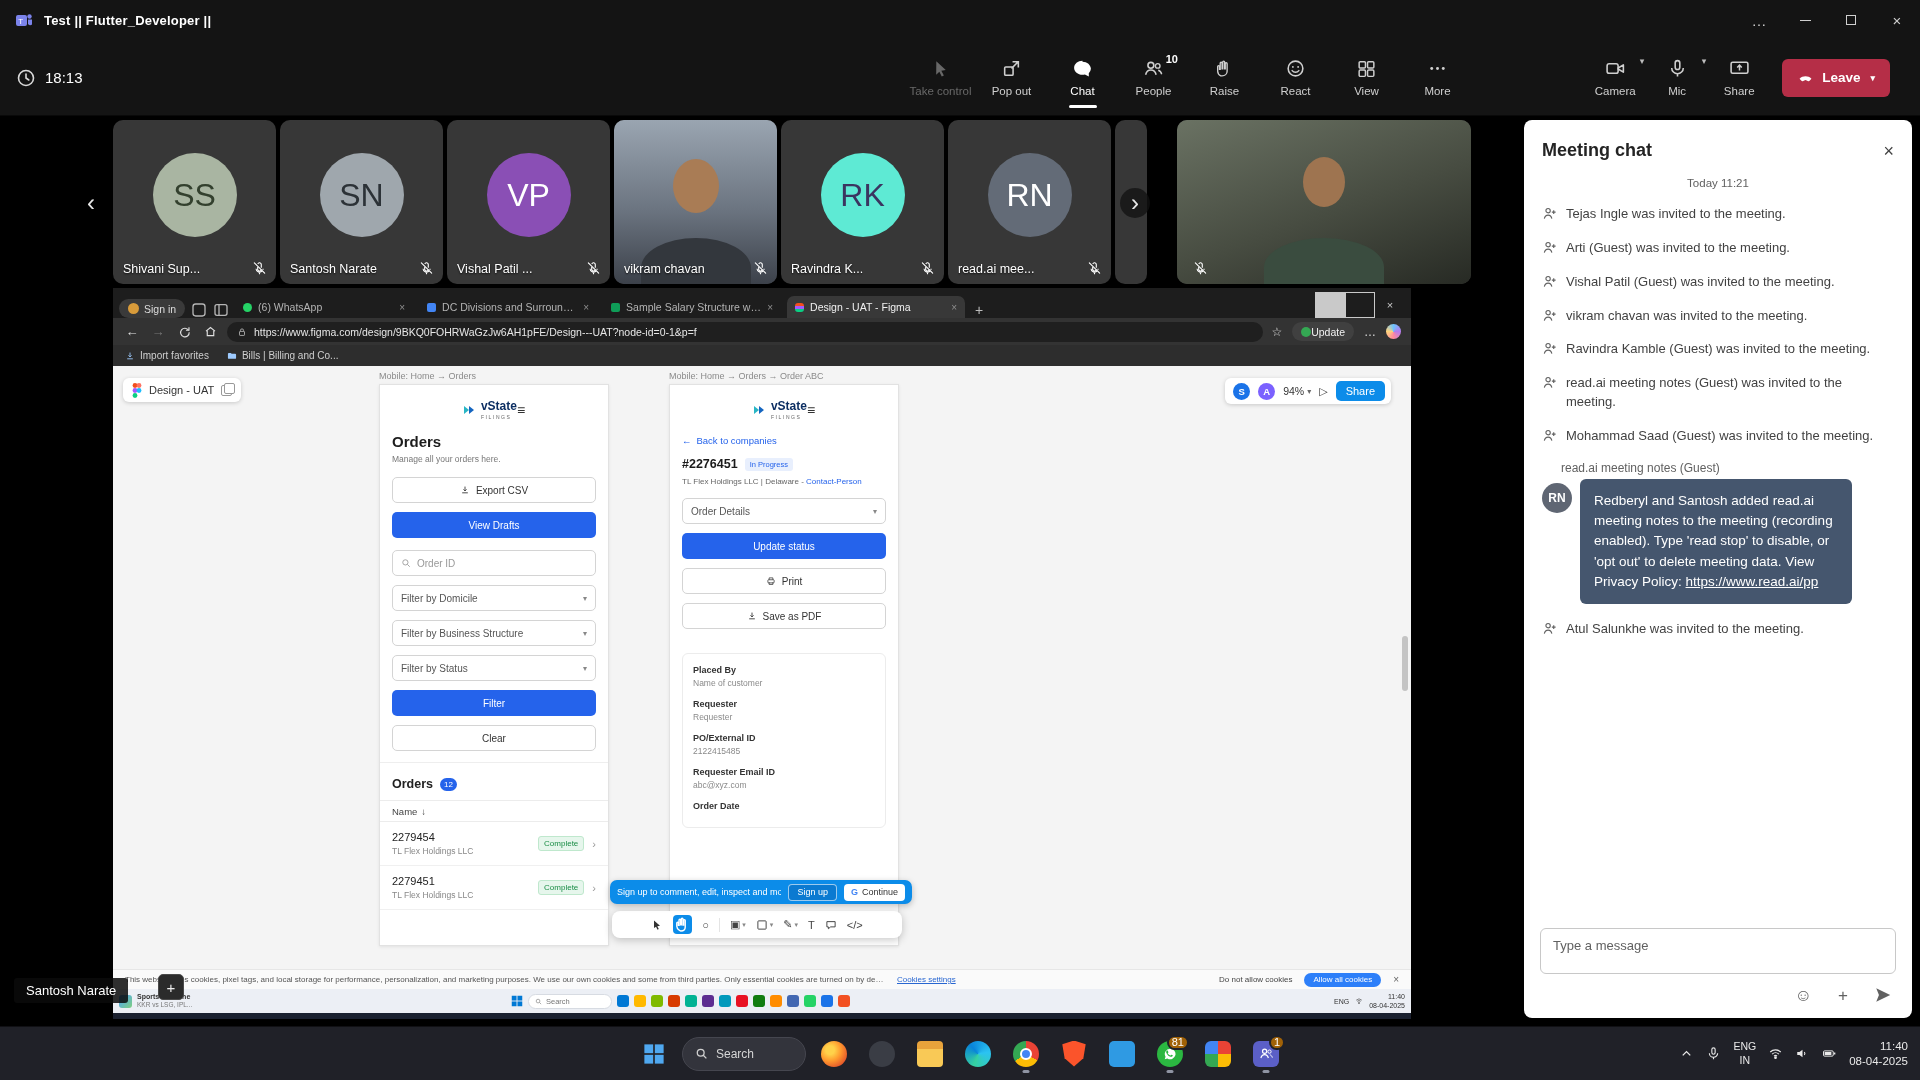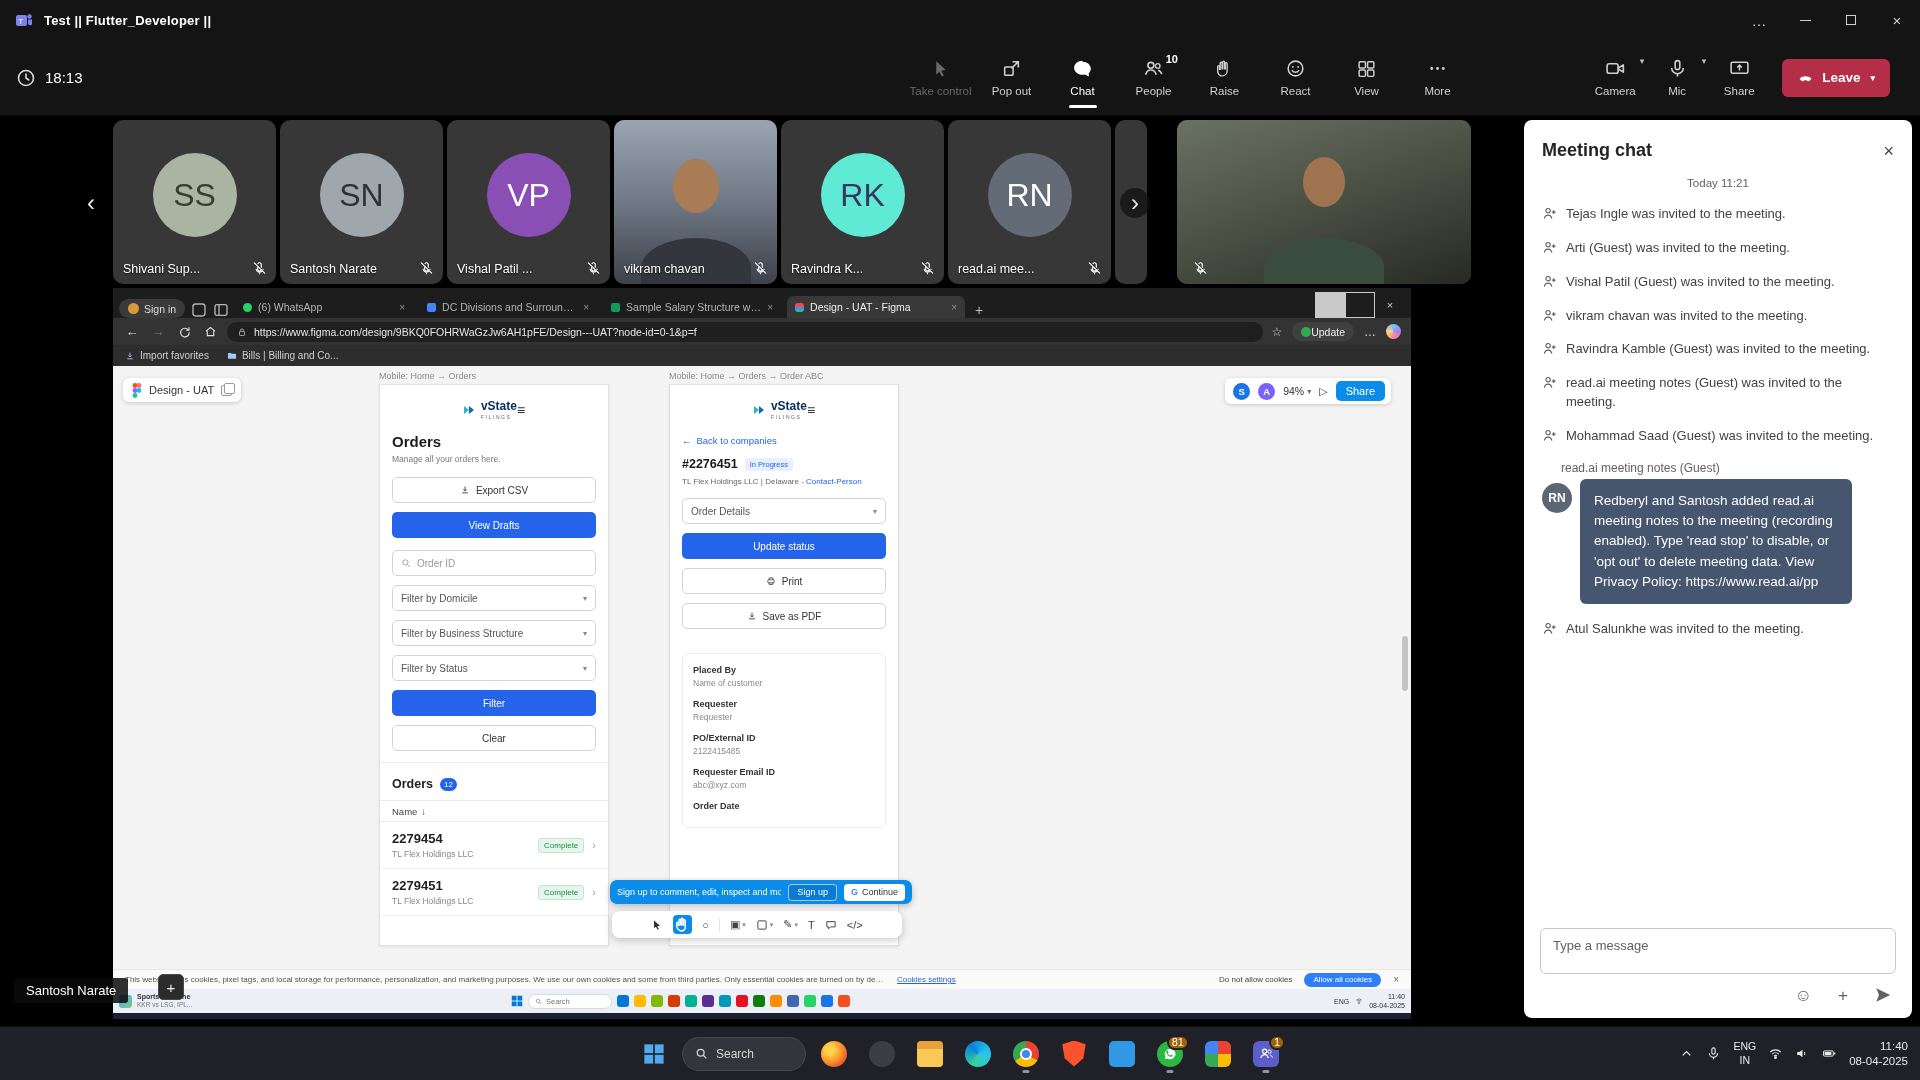--- a/index.html
+++ b/index.html
@@ -120,21 +120,21 @@
 .m-input svg{width:10px;height:10px;color:#999}
 .m-select{height:26px;border:1px solid #d4d4d4;border-radius:5px;display:flex;align-items:center;justify-content:space-between;padding:0 8px;margin-bottom:9px;color:#555;font-size:10px;flex:none;cursor:pointer}
 .m-select i{font-style:normal;color:#888;font-size:8px}
 .m-div{height:1px;background:#eee;margin:2px -12px 6px;flex:none}
 .m-list-head{display:flex;align-items:center;gap:7px;margin:8px 0 9px;flex:none}
 .m-list-title{font-size:12.5px;font-weight:bold;color:#222}
 .m-count{min-width:16px;height:13px;padding:0 4px;background:#2563eb;color:#fff;border-radius:7px;font-size:8px;display:flex;align-items:center;justify-content:center}
 .m-col{display:flex;align-items:center;gap:4px;font-size:9.5px;color:#444;border-top:1px solid #ececec;border-bottom:1px solid #ececec;height:22px;margin:0 -12px;padding:0 12px;flex:none}
 .m-row{display:flex;align-items:center;margin:0 -12px;padding:9px 12px;border-bottom:1px solid #f0f0f0;flex:none;cursor:pointer}
 .m-row-main{display:flex;flex-direction:column;gap:3px;flex:1}
-.m-oid{font-size:13px;color:#222;font-weight:bold}
+.m-oid{font-size:11px;color:#222;font-weight:normal}
 .m-ocompany{font-size:8.5px;color:#888}
 .badge-green{font-size:8px;color:#1a8d46;background:#e6f6ec;border:1px solid #bfe8cd;border-radius:3px;padding:2px 5px;margin-right:8px}
 .m-chevron{color:#999;font-size:11px}
 .back-link{display:flex;align-items:center;gap:5px;color:#2563eb;font-size:9.5px;margin:2px 0 11px;cursor:pointer;flex:none}
 .oid-row{display:flex;align-items:center;gap:7px;margin-bottom:6px;flex:none}
 .oid{font-size:12.5px;font-weight:bold;color:#1b1b1b}
 .badge-blue{font-size:7.5px;color:#2563eb;background:#e8effd;border-radius:3px;padding:2px 5px}
 .company-line{font-size:8px;color:#666;margin-bottom:12px;flex:none}
 .company-line a{color:#2563eb;text-decoration:none;cursor:pointer}
 .detail-card{border:1px solid #ececec;border-radius:6px;padding:11px 10px 2px;margin-top:15px;display:flex;flex-direction:column;flex:none}
@@ -187,21 +187,21 @@
 .cp-close{color:#424242;font-size:18px;cursor:pointer;line-height:1}
 .cp-body{flex:1;overflow:hidden;padding:0 18px}
 .cp-date{text-align:center;font-size:11.5px;color:#616161;margin:8px 0 16px}
 .sysmsg{display:flex;gap:9px;margin-bottom:15px;align-items:flex-start}
 .sys-ic{flex:none;width:15px;height:15px;color:#616161;margin-top:1px}
 .sys-tx{font-size:13px;color:#424242;line-height:1.45}
 .sender{font-size:12px;color:#616161;margin:14px 0 4px 19px}
 .bubble-row{display:flex;gap:8px;align-items:flex-start;margin-bottom:16px}
 .rn-avatar{flex:none;width:30px;height:30px;border-radius:50%;background:#5f6673;color:#fff;font-size:12px;font-weight:bold;display:flex;align-items:center;justify-content:center;margin-top:4px}
 .bubble{background:#45566e;border-radius:6px;padding:12px 14px;color:#fff;font-size:13.5px;line-height:1.5;max-width:272px}
-.bubble a{color:#fff;word-break:break-all;cursor:pointer}
+.bubble a{color:#fff;text-decoration:underline;word-break:break-all;cursor:pointer}
 .compose{flex:none;padding:0 16px 14px}
 .compose-box{border:1px solid #c8c8c8;border-radius:6px;height:46px;padding:9px 12px;font-size:13px;color:#616161;cursor:text}
 .compose-icons{display:flex;justify-content:flex-end;align-items:center;gap:26px;margin-top:12px;color:#616161;padding-right:4px}
 .ci{font-size:17px;cursor:pointer;line-height:1}
 .ci svg{width:18px;height:18px}
 
 
 .taskbar{position:absolute;left:0;bottom:0;width:100%;height:54px;background:#202128;border-top:1px solid #101014;z-index:40;display:flex;align-items:center}
 .tk-center{display:flex;align-items:center;gap:8px;margin:0 auto}
 .tk-item{width:40px;height:40px;display:flex;align-items:center;justify-content:center;border-radius:6px;position:relative;cursor:pointer}

